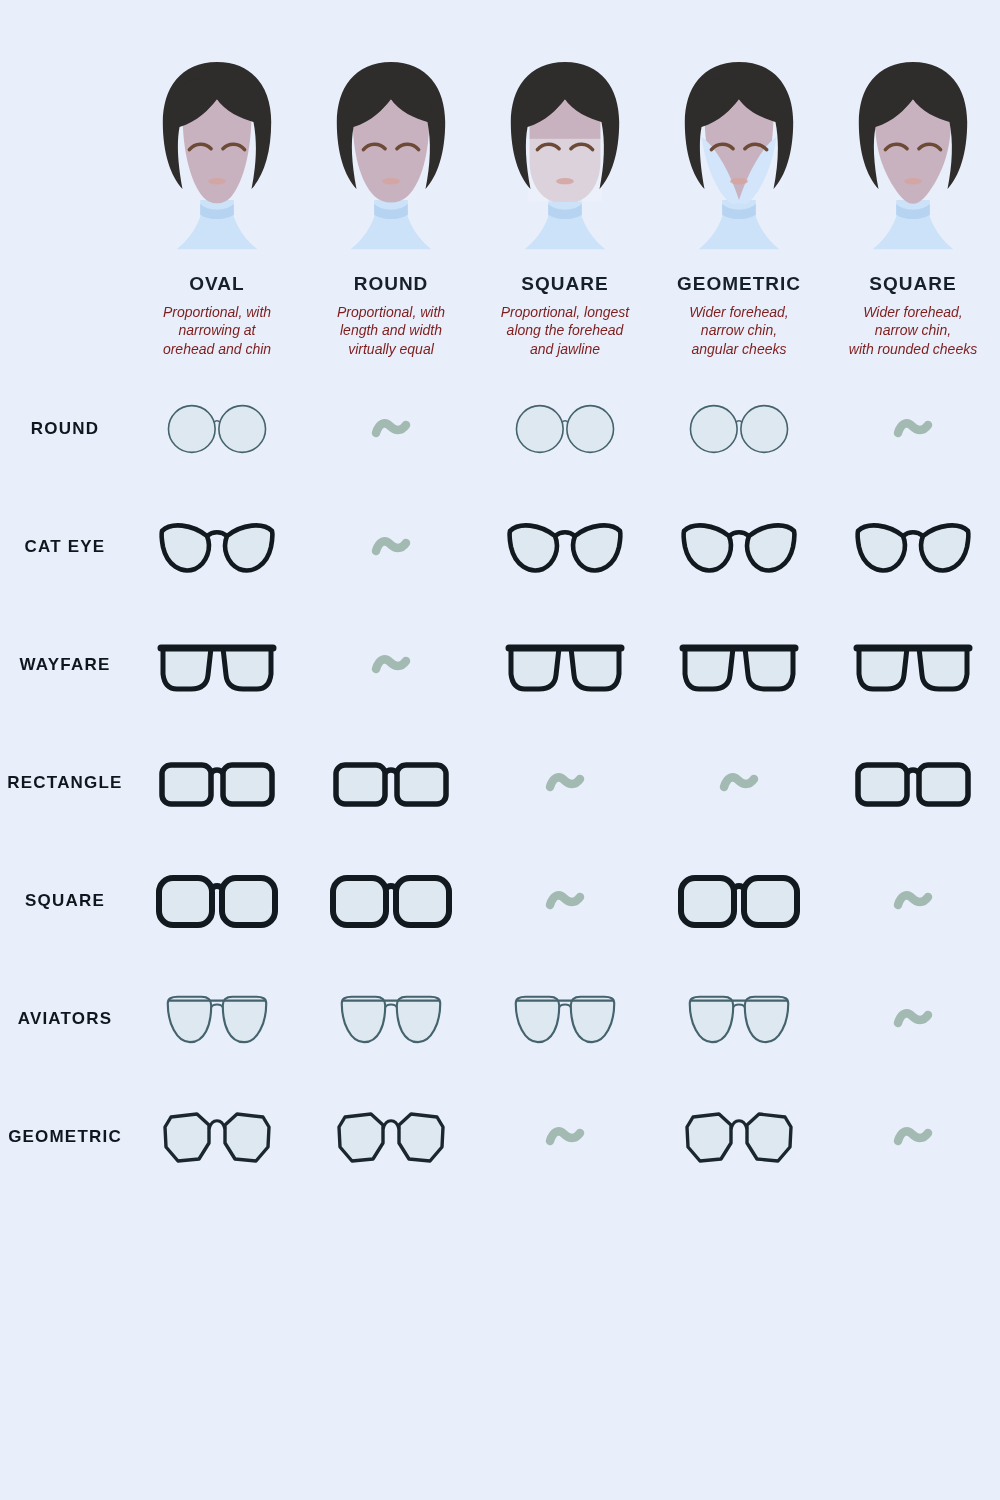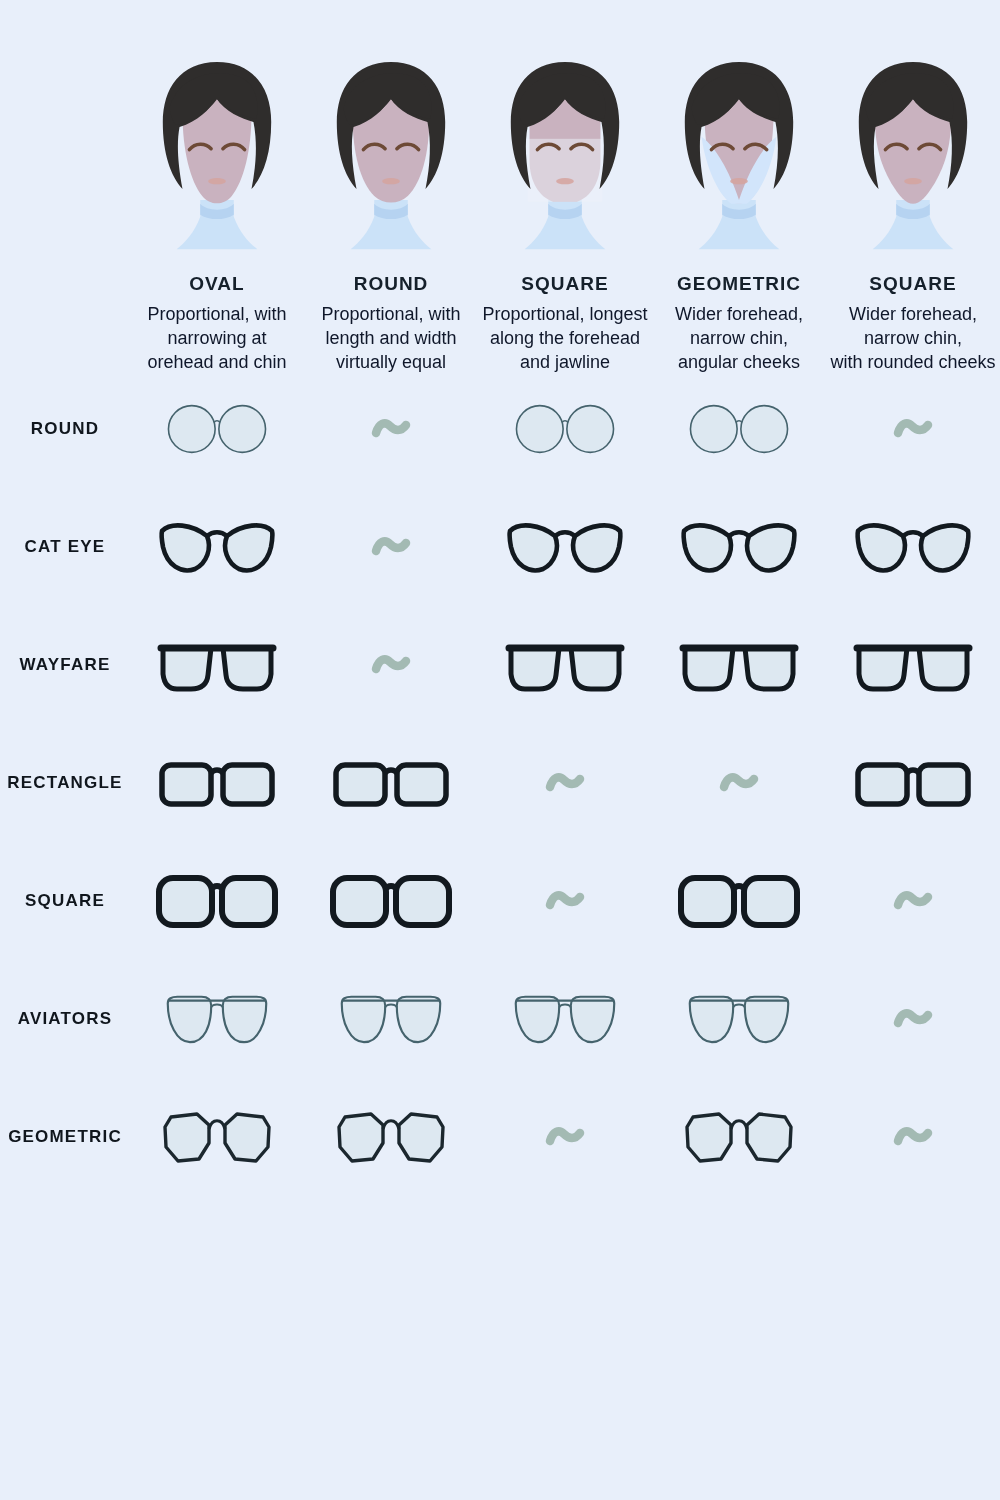--- a/index.html
+++ b/index.html
@@ -10,22 +10,23 @@
   }
   .grid { display:grid; grid-template-columns:130px repeat(5,174px); }
   .header-row { height:370px; }
   .face-col { display:flex; flex-direction:column; align-items:center; text-align:center; }
   .face-art { margin-top:56px; line-height:0; }
   .face-name {
     margin-top:12px; font-size:19px; font-weight:bold; letter-spacing:1px;
     color:#15202b;
   }
   .face-desc {
-    margin-top:8px; font-size:18px; line-height:1.32; color:#0f172a;
+    margin-top:8px; font-size:14px; line-height:1.32; color:#7f1d1d;
     white-space:pre-line;
+    font-style:italic;
   }
   .glasses-row { height:118px; align-items:center; }
   .row-label {
     text-align:center; font-weight:bold; font-size:17px; letter-spacing:1.2px;
     color:#10161d;
   }
   .cell { display:flex; justify-content:center; align-items:center; line-height:0; }
 </style>
 </head>
 <body>

